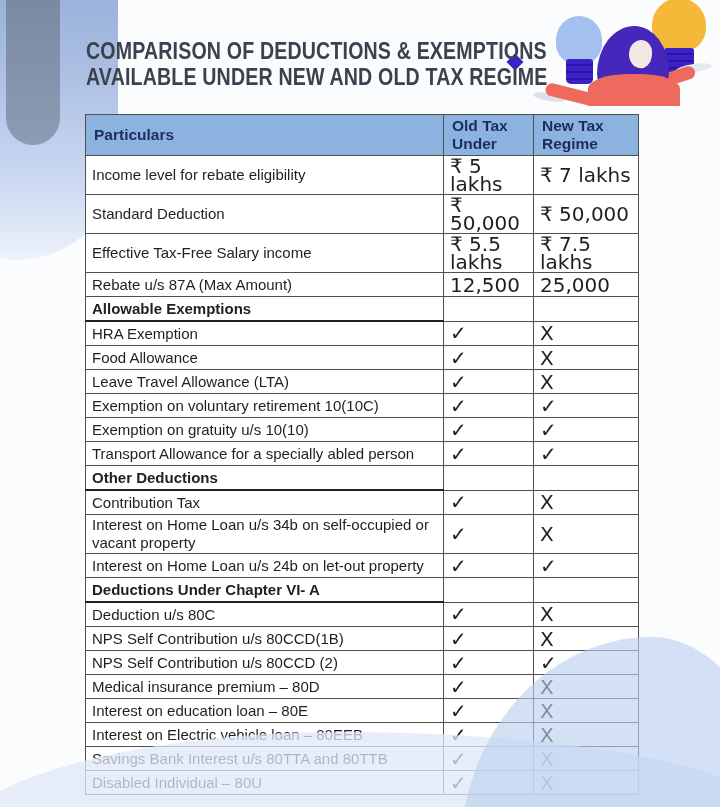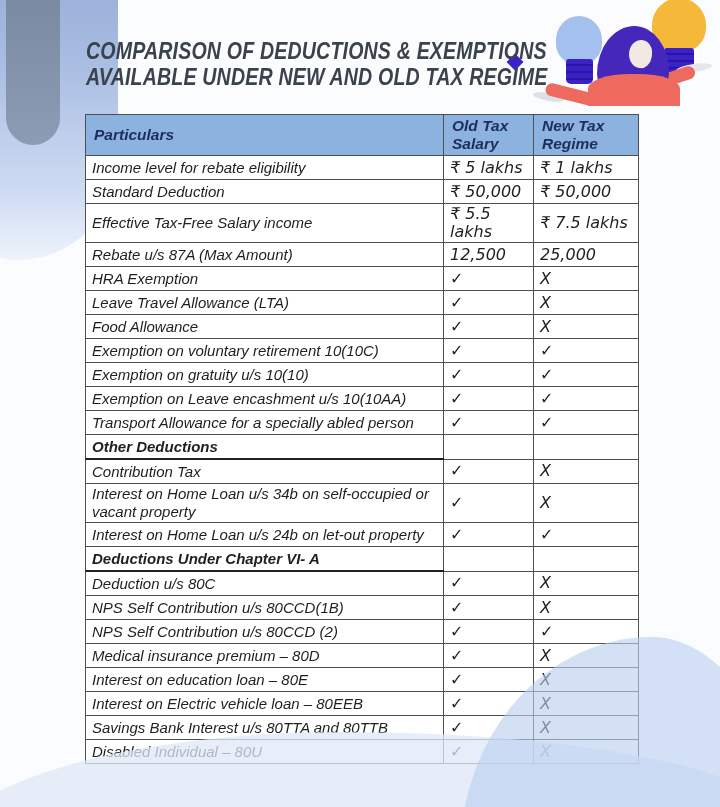--- a/index.html
+++ b/index.html
@@ -1,20 +1,19 @@
 <!DOCTYPE html>
 <html><head>
 <meta charset="utf-8">
 <style>
   html,body{margin:0;padding:0;background:#ffffff;}
   .stage{
     position:relative;width:720px;height:807px;overflow:hidden;
     background:#fbfcfe;
     font-family:"Liberation Sans","DejaVu Sans",sans-serif;
-    font-style:italic;
   }
   
   .blob-blue-tl{
     position:absolute;left:-52px;top:-70px;width:170px;height:330px;
     background:linear-gradient(180deg,#8ea6d2 0%,#a9bde2 40%,#cddaf2 78%,#eef3fb 100%);
     border-radius:0 0 130px 90px;z-index:0;
   }
   .blob-slate-tl{
     position:absolute;left:6px;top:-30px;width:54px;height:175px;
     background:linear-gradient(180deg,#76869f,#8d9cb5);
@@ -63,21 +62,21 @@
   table.cmp col.c3{width:105px;}
   table.cmp th,table.cmp td{
     border:1px solid #4f4f4f;vertical-align:middle;
     padding:1px 6px;line-height:18px;height:21px;overflow:hidden;
   }
   table.cmp{border:1.5px solid #3d3d3d;}
   table.cmp th{
     background:#8cb2e0;color:#1c2d5e;font-weight:bold;text-align:left;
     font-size:15.5px;padding:2px 8px;line-height:18px;
   }
-  td.val{padding-left:11px;font-family:"DejaVu Sans","Liberation Sans",sans-serif;font-size:16px;}
+  td.val{padding-left:11px;font-family:"DejaVu Sans","Liberation Sans",sans-serif;font-size:20px;}
   tr.section td.lbl{font-weight:bold;border-bottom:2px solid #222222;}
 </style>
 </head>
 <body>
 
 <div class="stage">
 
   <div class="blob-blue-tl"></div>
   <div class="blob-slate-tl"></div>
 
@@ -103,72 +102,72 @@
 
   <table class="cmp">
     <colgroup>
         <col class="c1">
         <col class="c2">
         <col class="c3">
       </colgroup>
     <thead>
       <tr>
         <th>Particulars</th>
-        <th>Old Tax Salary</th>
+        <th>Old Tax Under</th>
         <th>New Tax Regime</th>
       </tr>
     </thead>
     <tbody id="rows-body">
         <tr>
           <td class="lbl">Income level for rebate eligibility</td>
           <td class="val">₹ 5 lakhs</td>
-          <td class="val">₹ 1 lakhs</td>
+          <td class="val">₹ 7 lakhs</td>
         </tr>
         <tr>
           <td class="lbl">Standard Deduction</td>
           <td class="val">₹ 50,000</td>
           <td class="val">₹ 50,000</td>
         </tr>
         <tr>
           <td class="lbl">Effective Tax-Free Salary income</td>
           <td class="val">₹ 5.5 lakhs</td>
           <td class="val">₹ 7.5 lakhs</td>
         </tr>
         <tr>
           <td class="lbl">Rebate u/s 87A (Max Amount)</td>
           <td class="val">12,500</td>
           <td class="val">25,000</td>
         </tr>
+        <tr class="section">
+          <td class="lbl">Allowable Exemptions</td>
+          <td class="val"></td>
+          <td class="val"></td>
+        </tr>
         <tr>
           <td class="lbl">HRA Exemption</td>
           <td class="val">✓</td>
           <td class="val">X</td>
         </tr>
         <tr>
+          <td class="lbl">Food Allowance</td>
+          <td class="val">✓</td>
+          <td class="val">X</td>
+        </tr>
+        <tr>
           <td class="lbl">Leave Travel Allowance (LTA)</td>
           <td class="val">✓</td>
           <td class="val">X</td>
         </tr>
         <tr>
-          <td class="lbl">Food Allowance</td>
-          <td class="val">✓</td>
-          <td class="val">X</td>
-        </tr>
-        <tr>
           <td class="lbl">Exemption on voluntary retirement 10(10C)</td>
           <td class="val">✓</td>
           <td class="val">✓</td>
         </tr>
         <tr>
           <td class="lbl">Exemption on gratuity u/s 10(10)</td>
-          <td class="val">✓</td>
-          <td class="val">✓</td>
-        </tr>
-        <tr>
-          <td class="lbl">Exemption on Leave encashment u/s 10(10AA)</td>
           <td class="val">✓</td>
           <td class="val">✓</td>
         </tr>
         <tr>
           <td class="lbl">Transport Allowance for a specially abled person</td>
           <td class="val">✓</td>
           <td class="val">✓</td>
         </tr>
         <tr class="section">
           <td class="lbl">Other Deductions</td>

